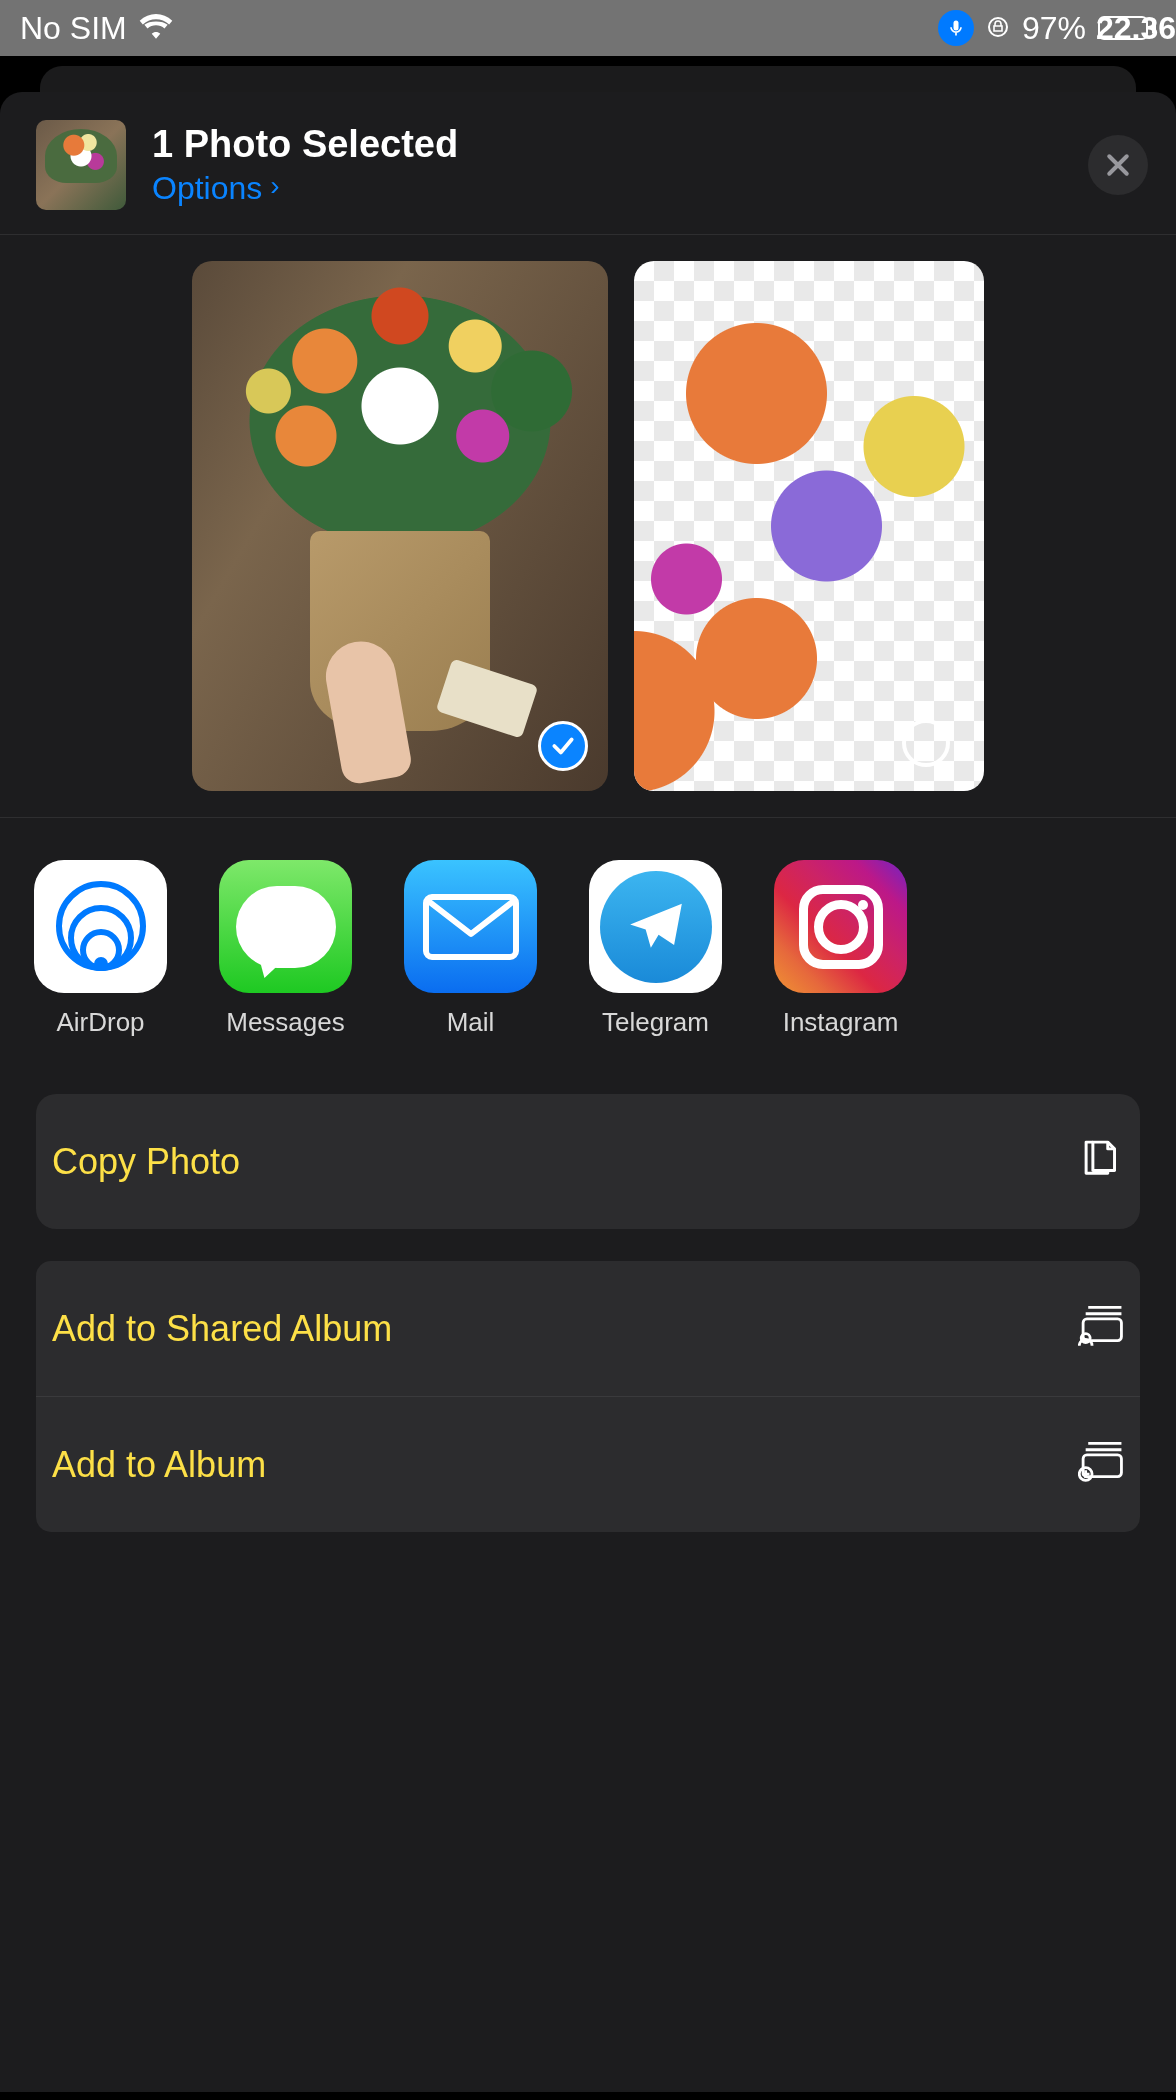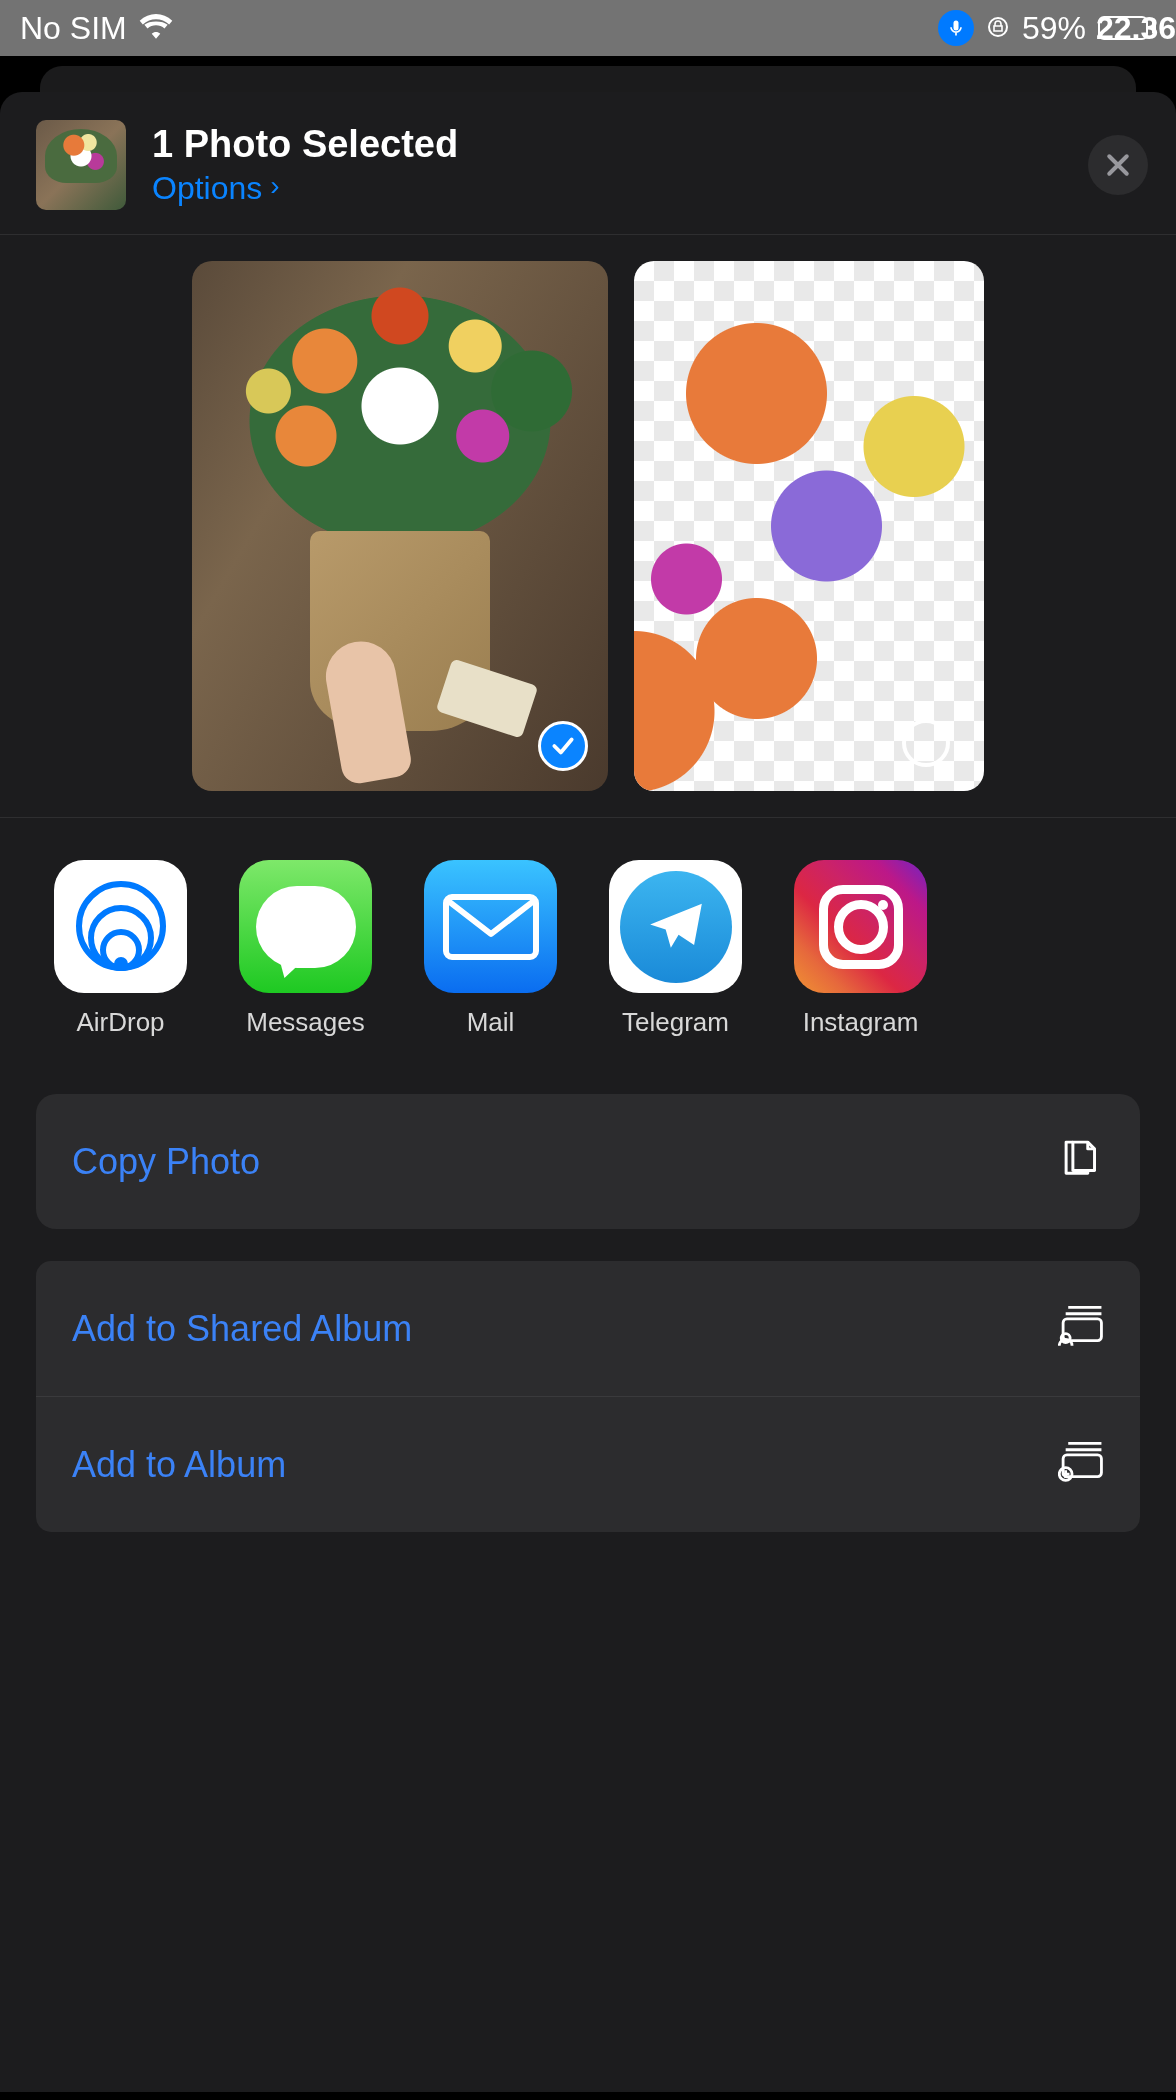--- a/index.html
+++ b/index.html
@@ -264,21 +264,21 @@
       width: 48px;
       height: 48px;
       border-radius: 50%;
       border: 4px solid #fff;
     }
 
     
     .app-row {
       display: flex;
       gap: 52px;
-      padding: 42px 0 42px 54px;
+      padding: 42px 0 42px 34px;
     }
     .app-item {
       display: flex;
       flex-direction: column;
       align-items: center;
       gap: 14px;
       width: 133px;
       flex-shrink: 0;
     }
     .app-icon {
@@ -396,23 +396,23 @@
       overflow: hidden;
     }
     .action-group + .action-group {
       margin-top: 32px;
       border-radius: 15px;
     }
     .action-item {
       display: flex;
       align-items: center;
       justify-content: space-between;
-      padding: 40px 36px;
+      padding: 40px 16px;
       font-size: 36px;
-      color: #3b82f6;
+      color: #fde047;
       border-bottom: 1px solid #3a3a3c;
     }
     .action-item:last-child { border-bottom: none; }
     .action-icon svg {
       width: 46px;
       height: 46px;
       stroke: #fff;
     }
   </style>
 </head>
@@ -434,21 +434,21 @@
           <rect x="9" y="3" width="6" height="12" rx="3"></rect>
           <path d="M6 11a6 6 0 0012 0M12 17v4" stroke="#fff" stroke-width="2" fill="none"></path>
         </svg>
     </span>
     <span>
       <svg viewBox="0 0 24 24" width="24" height="24" fill="none" stroke="#fff" stroke-width="2">
           <circle cx="12" cy="12" r="9"></circle>
           <path d="M9 11V9a3 3 0 016 0v2M8 11h8v5H8z" stroke-width="1.6"></path>
         </svg>
     </span>
-    <span>59%</span>
+    <span>97%</span>
     <span class="battery">
       <span class="battery-body"><span class="battery-fill"></span></span>
       <span class="battery-tip"></span>
     </span>
   </div>
 </div>
 
 <div class="backdrop-peek"></div>
 
 <div class="share-sheet">

